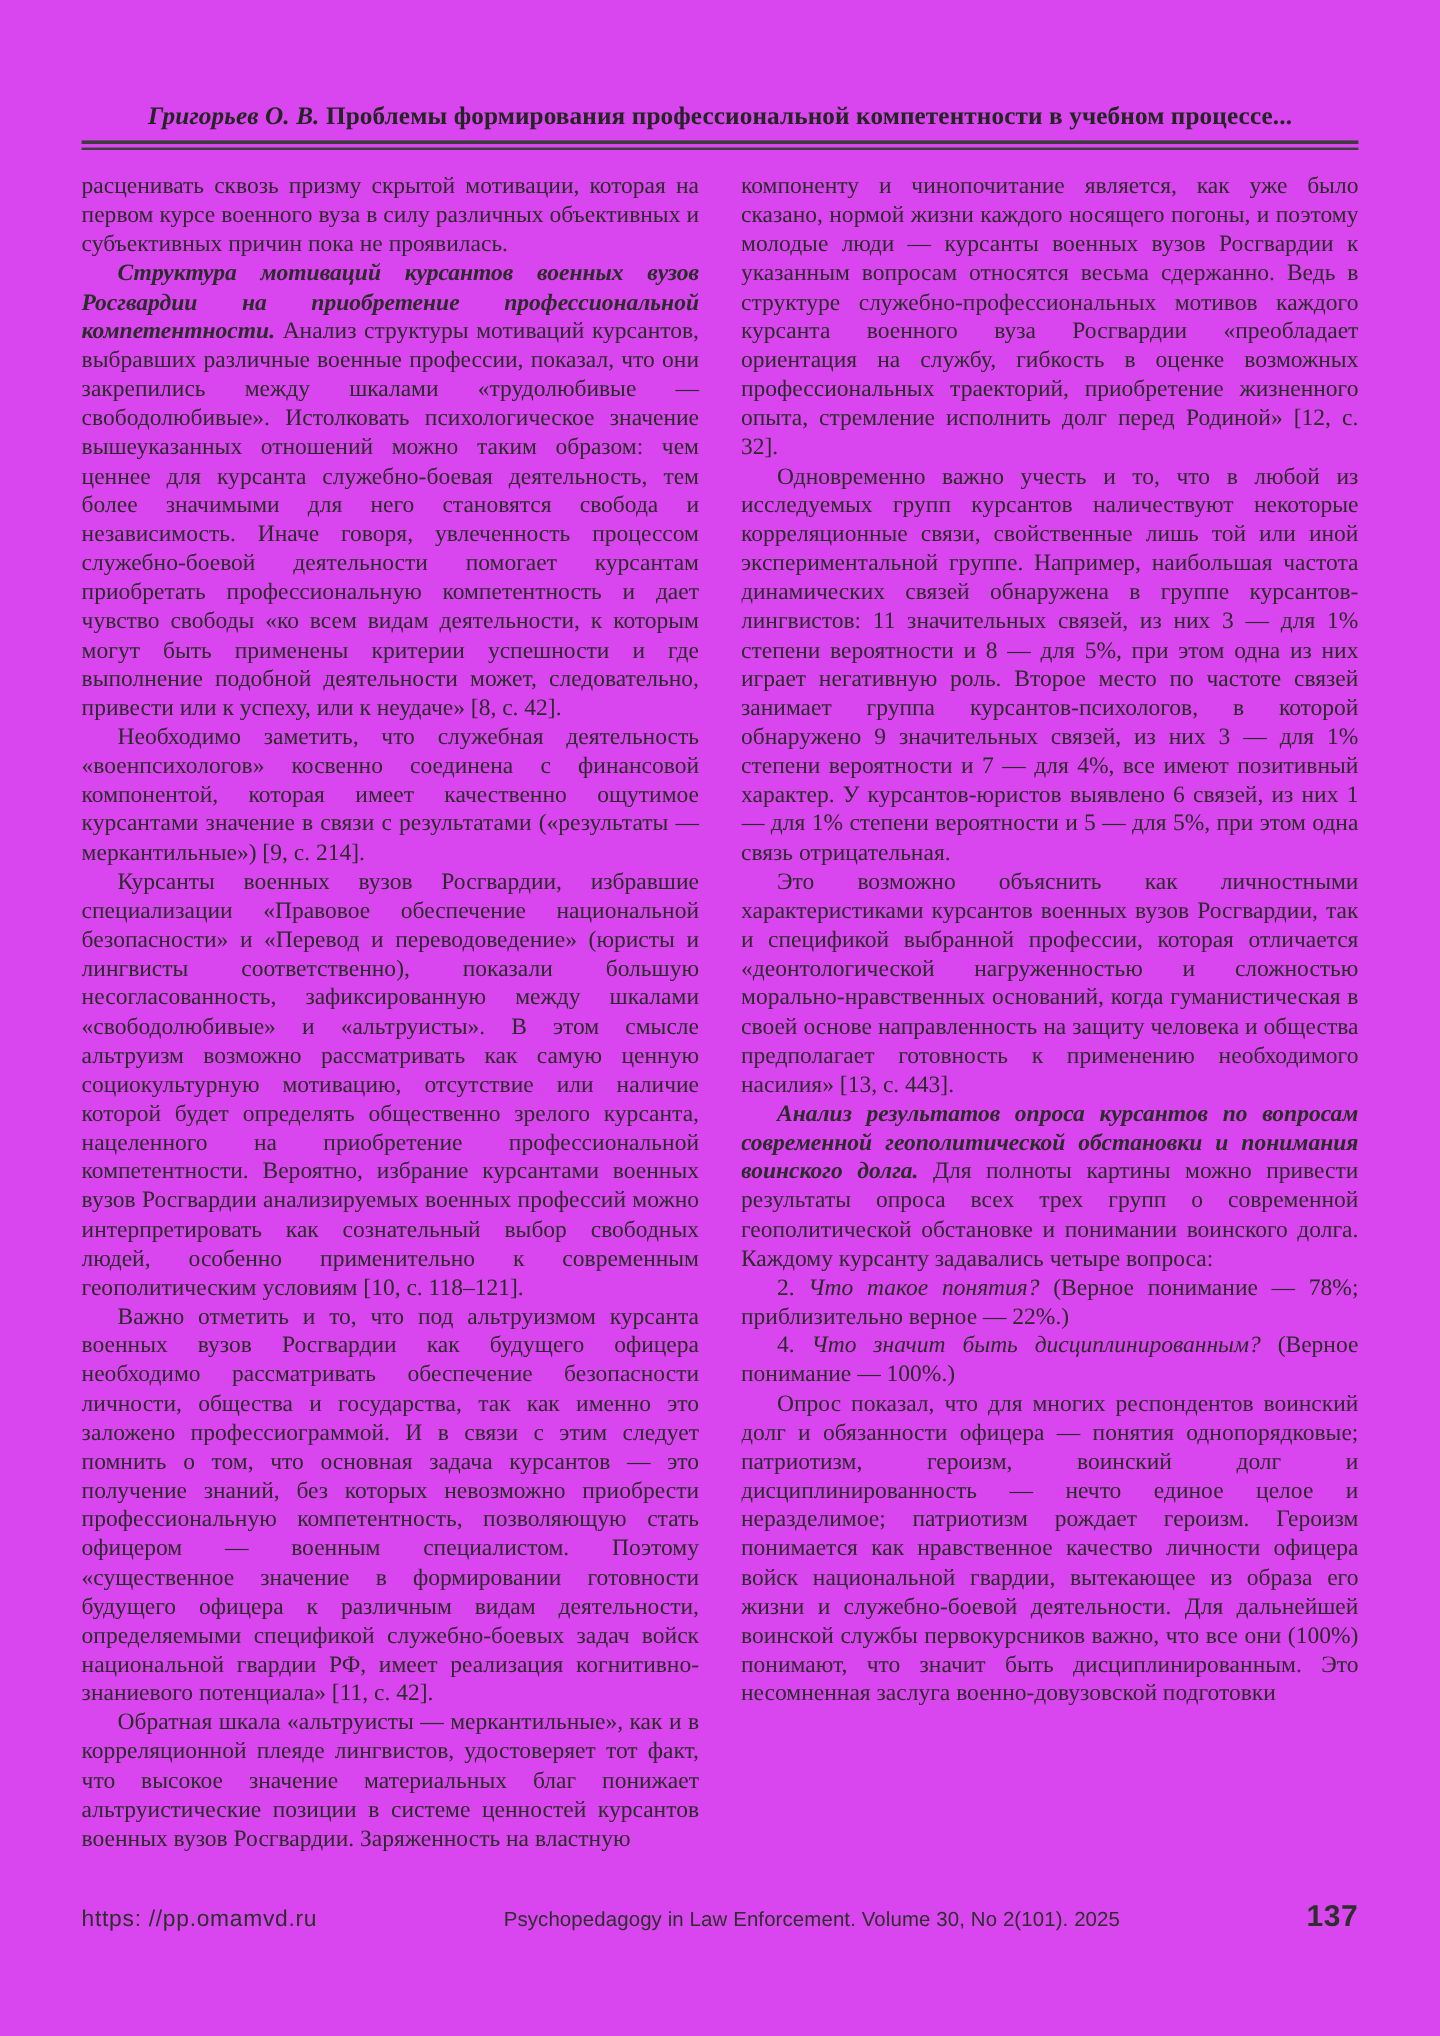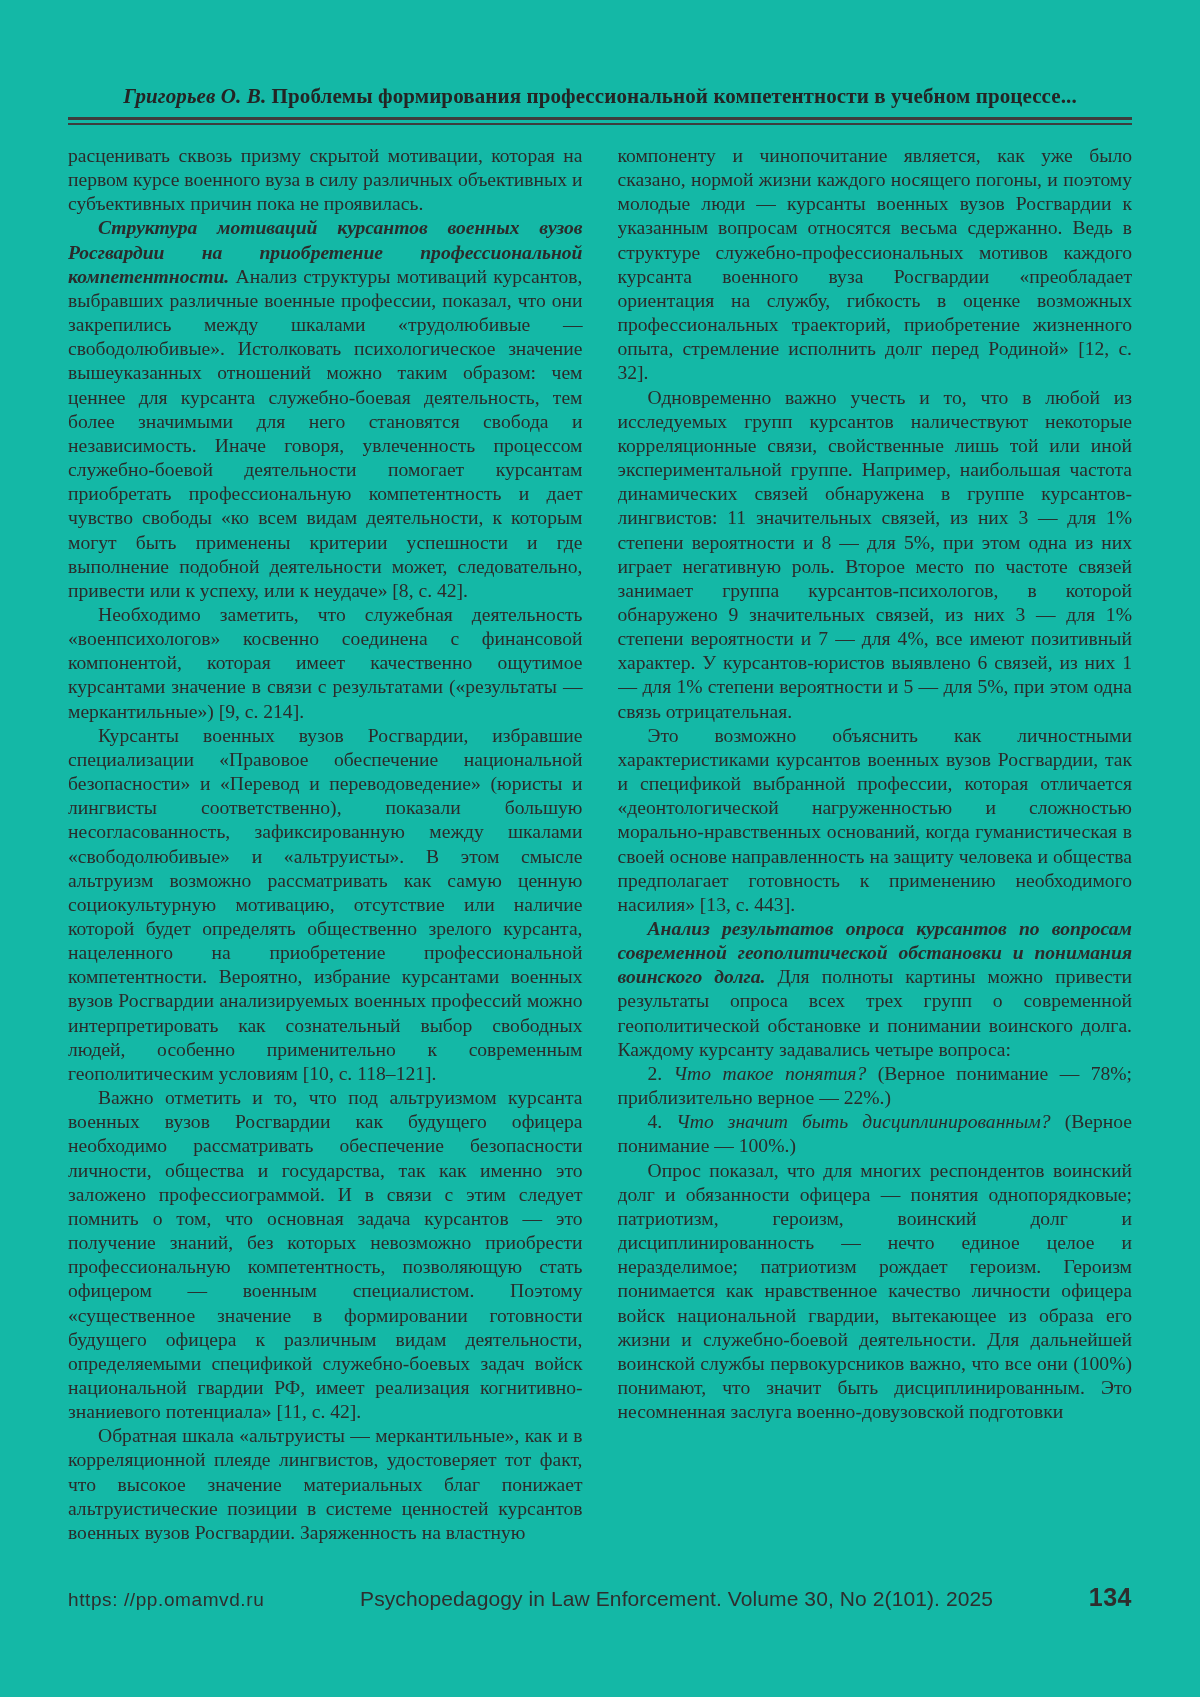--- a/index.html
+++ b/index.html
@@ -1,20 +1,20 @@
 <!DOCTYPE html>
 <html lang="ru"><head>
 <meta charset="utf-8">
 <style>
   html, body { margin: 0; padding: 0; background: #ffffff; }
   .page {
     position: relative;
     width: 1200px;
     height: 1697px;
-    background: #14b8a6;
+    background: #d946ef;
     font-family: "Liberation Serif", "DejaVu Serif", serif;
     color: #2b2b2b;
     overflow: hidden;
   }
   .running-head {
     position: absolute;
     top: 84px;
     left: 68px;
     width: 1064px;
     text-align: center;
@@ -69,21 +69,21 @@
   }
   .footer-url {
     font-size: 19px;
     letter-spacing: 0.6px;
     flex: 0 0 auto;
     text-align: center;
   }
   .footer-journal {
     flex: 1 1 auto;
     text-align: center;
-    font-size: 21px;
+    font-size: 17px;
     letter-spacing: 0.1px;
   }
   .footer-page {
     flex: 0 0 auto;
     font-size: 25px;
     font-weight: bold;
     letter-spacing: 0.5px;
   }
 </style>
 </head>
@@ -113,16 +113,16 @@
         <p class="para"><span class="bi">Анализ результатов опроса курсантов по вопросам современной геополитической обстановки и понимания воинского долга. </span><span>Для полноты картины можно привести результаты опроса всех трех групп о современной геополитической обстановке и понимании воинского долга. Каждому курсанту задавались четыре вопроса:</span></p>
         <p class="para"><span>2.  </span><span class="it">Что такое понятия? </span><span>(Верное понимание — 78%; приблизительно верное — 22%.)</span></p>
         <p class="para"><span>4.  </span><span class="it">Что значит быть дисциплинированным? </span><span>(Верное понимание — 100%.)</span></p>
         <p class="para"><span>Опрос показал, что для многих респондентов воинский долг и обязанности офицера — понятия однопорядковые; патриотизм, героизм, воинский долг и дисциплинированность — нечто единое целое и неразделимое; патриотизм рождает героизм. Героизм понимается как нравственное качество личности офицера войск национальной гвардии, вытекающее из образа его жизни и служебно-боевой деятельности. Для дальнейшей воинской службы первокурсников важно, что все они (100%) понимают, что значит быть дисциплинированным. Это несомненная заслуга военно-довузовской подготовки</span></p>
       </div>
   </div>
 
   <div class="page-footer">
     <span class="footer-url">https: //pp.omamvd.ru</span>
     <span class="footer-journal">Psychopedagogy in Law Enforcement. Volume 30, No 2(101). 2025</span>
-    <span class="footer-page">134</span>
+    <span class="footer-page">137</span>
   </div>
 
 </div>
 
 </body></html>

